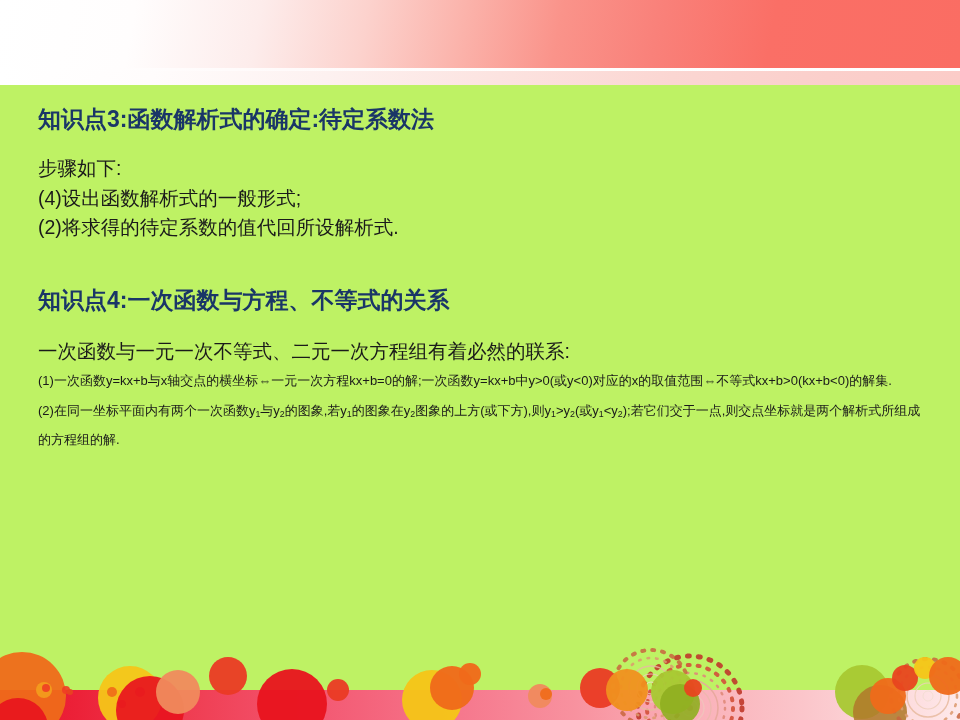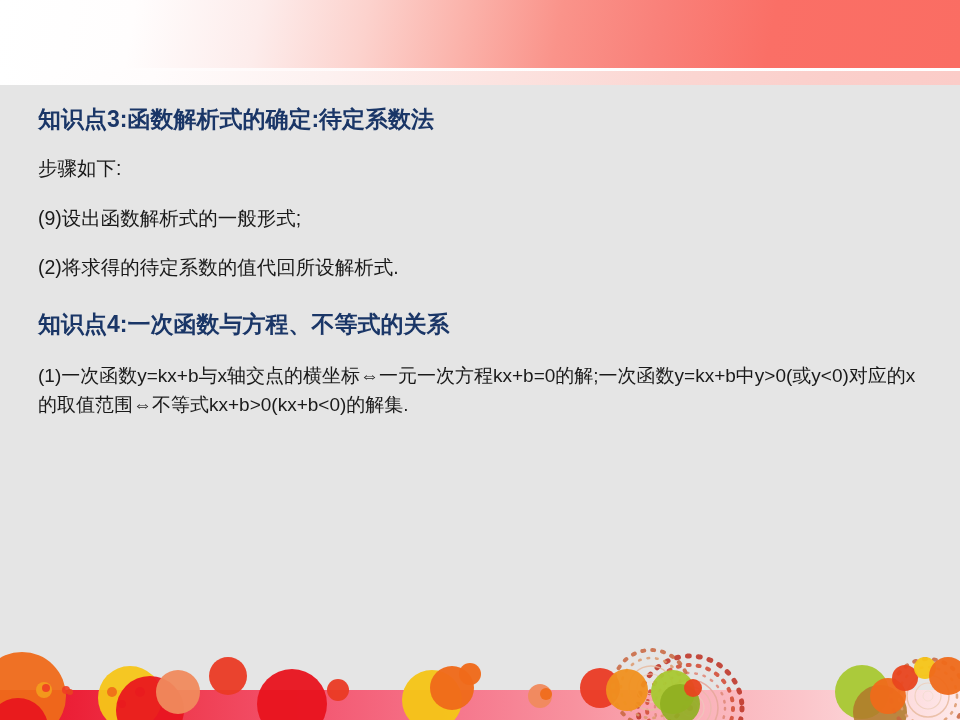--- a/index.html
+++ b/index.html
@@ -8,21 +8,21 @@
     padding: 0;
     background: #ffffff;
   }
   body {
     font-family: "Liberation Sans", "DejaVu Sans", sans-serif;
   }
   .slide {
     position: relative;
     width: 960px;
     height: 720px;
-    background: #e5e5e5;
+    background: #bef264;
     overflow: hidden;
   }
 
   
   .header-band {
     position: absolute;
     left: 0; top: 0;
     width: 960px;
     height: 68px;
     background: linear-gradient(100deg,
@@ -68,40 +68,39 @@
   }
   .kp-heading {
     color: #1a3667;
     font-weight: bold;
     font-size: 23px;
     line-height: 30px;
     letter-spacing: 0px;
     white-space: nowrap;
   }
   .heading-2 {
-    margin-top: 26px;
+    margin-top: 42px;
   }
   .body-block {
     margin-top: 20px;
     color: #1a1a1a;
     font-size: 19.5px;
     line-height: 29.5px;
   }
   .body-block .ln {
     white-space: nowrap;
-    margin-top: 20px;
   }
   .body-block-2 {
     margin-top: 22px;
   }
   .body-block-2 .ln {
     white-space: normal;
   }
   .flowline {
-    font-size: 19px;
+    font-size: 13px;
     line-height: 29.5px;
     color: #1a1a1a;
   }
   sub {
     font-size: 0.68em;
     vertical-align: -0.22em;
     line-height: 0;
   }
 
   
@@ -141,28 +140,30 @@
   <div class="header-band"></div>
   <div class="header-rule"></div>
   <div class="header-under"></div>
 
   <div class="content">
 
     <div class="kp-heading">知识点3:函数解析式的确定:待定系数法</div>
 
     <div class="body-block">
       <div class="ln">步骤如下:</div>
-      <div class="ln">(9)设出函数解析式的一般形式;</div>
+      <div class="ln">(4)设出函数解析式的一般形式;</div>
       <div class="ln">(2)将求得的待定系数的值代回所设解析式.</div>
     </div>
 
     <div class="kp-heading heading-2">知识点4:一次函数与方程、不等式的关系</div>
 
     <div class="body-block body-block-2">
+      <div class="ln">一次函数与一元一次不等式、二元一次方程组有着必然的联系:</div>
       <div class="flowline">(1)一次函数y=kx+b与x轴交点的横坐标⇔一元一次方程kx+b=0的解;一次函数y=kx+b中y&gt;0(或y&lt;0)对应的x的取值范围⇔不等式kx+b&gt;0(kx+b&lt;0)的解集.</div>
+      <div class="flowline">(2)在同一坐标平面内有两个一次函数y<sub>1</sub>与y<sub>2</sub>的图象,若y<sub>1</sub>的图象在y<sub>2</sub>图象的上方(或下方),则y<sub>1</sub>&gt;y<sub>2</sub>(或y<sub>1</sub>&lt;y<sub>2</sub>);若它们交于一点,则交点坐标就是两个解析式所组成的方程组的解.</div>
     </div>
 
   </div>
 
   <div class="footer-deco">
     <div class="footer-band"></div>
 
     <svg class="deco-svg" width="960" height="120" viewBox="0 0 960 120">
       <defs>
         <clipPath id="clipAll">

